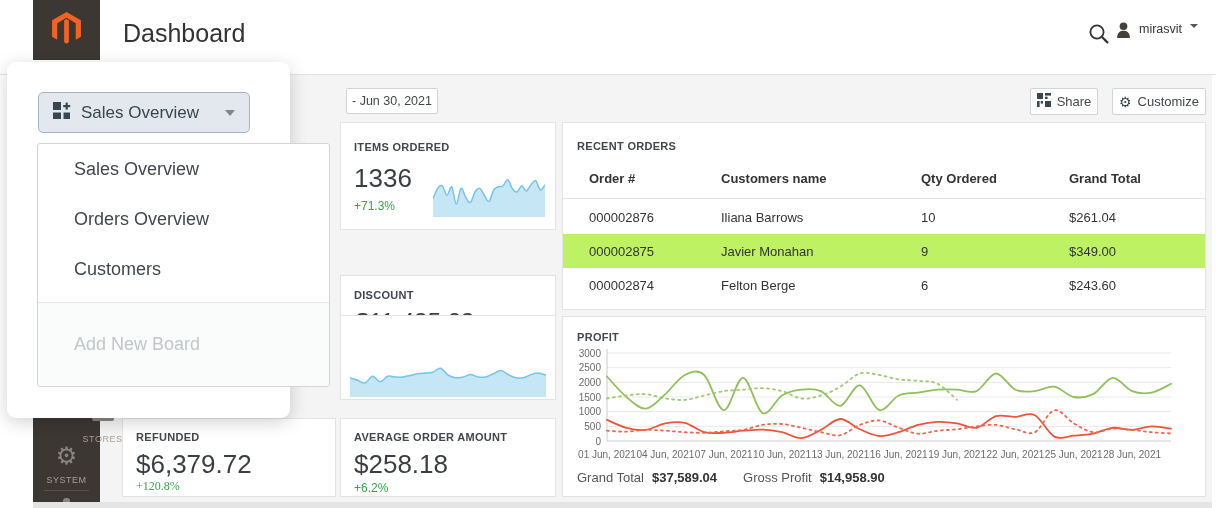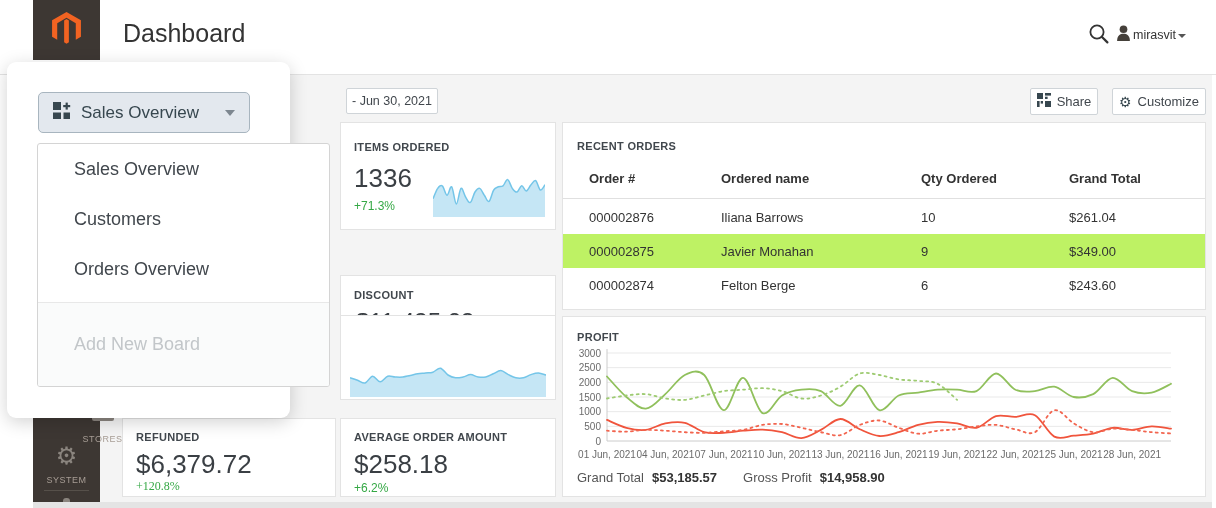--- a/index.html
+++ b/index.html
@@ -5,21 +5,21 @@
   * { margin:0; padding:0; box-sizing:border-box; }
   html,body { background:#fff; }
   body { font-family:"Liberation Sans", sans-serif; color:#41474d; }
   #app { position:relative; width:1216px; height:508px; background:#fff; overflow:hidden; }
 
   
   .topbar { position:absolute; left:0; top:0; width:1216px; height:75px; background:#fff; border-bottom:1px solid #e3e3e3; z-index:10; }
   .logo-tile { position:absolute; left:33px; top:0; width:67px; height:60px; background:#3d3733; display:flex; align-items:center; justify-content:center; }
   .page-title { position:absolute; left:123px; top:19px; font-size:25px; color:#333; font-weight:400; }
   .search-wrap { position:absolute; left:1088px; top:23px; width:22px; height:22px; cursor:pointer; }
-  .user-menu { position:absolute; left:1116px; top:22px; height:26px; display:flex; align-items:center; gap:2px; cursor:pointer; }
+  .user-menu { position:absolute; left:1116px; top:22px; height:26px; display:flex; align-items:flex-start; gap:8px; cursor:pointer; }
   .username { font-size:12.5px; color:#333; }
   .caret-sm { width:0; height:0; border-left:4px solid transparent; border-right:4px solid transparent; border-top:4px solid #555; margin-top:2px; }
 
   
   .sidebar { position:absolute; left:33px; top:60px; width:67px; height:442px; background:#3d3733; z-index:5; }
   .side-item { position:absolute; left:0; width:67px; text-align:center; color:#a79d95; }
   .side-label { font-size:9px; letter-spacing:.5px; color:#a79d95; }
   .glyph { font-family:"DejaVu Sans", sans-serif; }
   .stores-part { display:inline-block; width:22px; height:9px; background:#8a847e; border-radius:2px; margin-bottom:3px; }
   .side-divider { position:absolute; left:11px; top:430px; width:45px; height:1px; background:#56504a; }
@@ -160,21 +160,21 @@
     <div class="card-label" style="position:absolute; left:13px; top:12px;">AVERAGE ORDER AMOUNT</div>
     <div class="metric-value" style="position:absolute; left:13px; top:30px;">$258.18</div>
     <div class="metric-delta" style="position:absolute; left:13px; top:62px;">+6.2%</div>
   </div>
 
   <div class="card" style="left:562px; top:122px; width:644px; height:188px;">
     <div class="card-label ro-title">RECENT ORDERS</div>
     <div class="t-head">
       <span></span>
       <span>Order #</span>
-      <span>Ordered name</span>
+      <span>Customers name</span>
       <span>Qty Ordered</span>
       <span>Grand Total</span>
     </div>
     <div id="orders-rows">
         <div class="t-row" style="top: 77px;">
           <span></span>
           <span>000002876</span>
           <span>Iliana Barrows</span>
           <span>10</span>
           <span>$261.04</span>
@@ -224,21 +224,21 @@
         <text x="444.41379310344826" y="113" text-anchor="middle" font-size="10" fill="#6b6b6b">22 Jun, 2021</text>
         <text x="502.7586206896552" y="113" text-anchor="middle" font-size="10" fill="#6b6b6b">25 Jun, 2021</text>
         <text x="561.1034482758621" y="113" text-anchor="middle" font-size="10" fill="#6b6b6b">28 Jun, 2021</text>
         <path d="M36.0,31.5C39.2,34.9 49.0,46.6 55.4,52.0C61.9,57.4 68.4,64.2 74.9,63.7C81.4,63.2 87.9,54.7 94.3,49.1C100.8,43.4 107.3,33.2 113.8,30.0C120.3,26.8 126.8,24.1 133.2,30.0C139.7,35.9 146.2,64.7 152.7,65.2C159.2,65.7 165.7,32.4 172.1,32.9C178.6,33.4 185.1,65.2 191.6,68.1C198.1,71.1 204.6,54.4 211.0,50.5C217.5,46.6 224.0,45.4 230.5,44.7C237.0,43.9 243.4,43.4 249.9,46.1C256.4,48.8 262.9,61.8 269.4,60.8C275.9,59.8 282.3,39.5 288.8,40.3C295.3,41.0 301.8,63.5 308.3,65.2C314.8,66.9 321.2,53.5 327.7,50.5C334.2,47.6 340.7,48.6 347.2,47.6C353.7,46.6 360.1,45.2 366.6,44.7C373.1,44.2 379.6,44.4 386.1,44.7C392.6,44.9 399.0,48.8 405.5,46.1C412.0,43.4 418.5,28.8 425.0,28.5C431.4,28.3 437.9,41.7 444.4,44.7C450.9,47.6 457.4,46.6 463.9,46.1C470.3,45.6 476.8,40.8 483.3,41.7C489.8,42.7 496.3,50.8 502.8,52.0C509.2,53.2 515.7,52.2 522.2,49.1C528.7,45.9 535.2,33.4 541.7,32.9C548.1,32.4 554.6,43.7 561.1,46.1C567.6,48.6 574.1,48.8 580.6,47.6C587.0,46.4 596.8,40.3 600.0,38.8" fill="none" stroke="#90c05c" stroke-width="1.8" stroke-linecap="round"></path>
         <path d="M36.0,53.5C39.2,53.0 49.0,51.3 55.4,50.5C61.9,49.8 68.4,48.6 74.9,49.1C81.4,49.6 87.9,52.5 94.3,53.5C100.8,54.4 107.3,55.4 113.8,54.9C120.3,54.4 126.8,52.0 133.2,50.5C139.7,49.1 146.2,47.1 152.7,46.1C159.2,45.2 165.7,45.2 172.1,44.7C178.6,44.2 185.1,43.0 191.6,43.2C198.1,43.4 204.6,44.4 211.0,46.1C217.5,47.8 224.0,52.7 230.5,53.5C237.0,54.2 243.4,52.5 249.9,50.5C256.4,48.6 262.9,45.4 269.4,41.7C275.9,38.1 282.3,30.5 288.8,28.5C295.3,26.6 301.8,29.0 308.3,30.0C314.8,31.0 321.2,33.4 327.7,34.4C334.2,35.4 340.7,35.1 347.2,35.9C353.7,36.6 360.1,35.6 366.6,38.8C373.1,42.0 382.8,52.2 386.1,54.9" fill="none" stroke="#9ecb72" stroke-width="1.8" stroke-linecap="round" stroke-dasharray="2,4"></path>
         <path d="M36.0,74.9C39.2,76.2 49.0,81.1 55.4,82.8C61.9,84.5 68.4,85.6 74.9,84.9C81.4,84.1 87.9,79.6 94.3,78.4C100.8,77.2 107.3,76.3 113.8,77.8C120.3,79.3 126.8,85.5 133.2,87.2C139.7,88.9 146.2,88.0 152.7,87.8C159.2,87.5 165.7,86.3 172.1,85.7C178.6,85.2 185.1,84.3 191.6,84.6C198.1,84.8 204.6,85.8 211.0,87.2C217.5,88.6 224.0,93.5 230.5,93.1C237.0,92.7 243.4,88.0 249.9,84.9C256.4,81.7 262.9,74.1 269.4,74.0C275.9,73.9 282.3,81.4 288.8,84.3C295.3,87.1 301.8,90.5 308.3,91.0C314.8,91.5 321.2,89.1 327.7,87.2C334.2,85.3 340.7,81.6 347.2,79.9C353.7,78.2 360.1,77.2 366.6,76.9C373.1,76.7 379.6,77.4 386.1,78.4C392.6,79.4 399.0,84.0 405.5,82.8C412.0,81.6 418.5,72.9 425.0,71.1C431.4,69.3 437.9,72.1 444.4,71.9C450.9,71.8 457.4,66.9 463.9,70.2C470.3,73.5 476.8,88.2 483.3,91.6C489.8,95.0 496.3,91.2 502.8,90.7C509.2,90.2 515.7,90.0 522.2,88.7C528.7,87.3 535.2,83.4 541.7,82.8C548.1,82.2 554.6,85.1 561.1,84.9C567.6,84.6 574.1,81.5 580.6,81.3C587.0,81.1 596.8,83.3 600.0,83.7" fill="none" stroke="#f0543c" stroke-width="1.8" stroke-linecap="round"></path>
         <path d="M36.0,85.7C39.2,85.9 49.0,86.8 55.4,86.6C61.9,86.5 68.4,85.0 74.9,84.9C81.4,84.7 87.9,85.3 94.3,85.7C100.8,86.1 107.3,86.9 113.8,87.2C120.3,87.5 126.8,87.9 133.2,87.8C139.7,87.6 146.2,86.8 152.7,86.3C159.2,85.8 165.7,85.9 172.1,84.9C178.6,83.8 185.1,80.8 191.6,79.9C198.1,78.9 204.6,78.5 211.0,79.0C217.5,79.5 224.0,81.4 230.5,82.8C237.0,84.2 243.4,86.0 249.9,87.2C256.4,88.4 262.9,91.4 269.4,90.1C275.9,88.9 282.3,82.3 288.8,79.9C295.3,77.4 301.8,75.0 308.3,75.5C314.8,76.0 321.2,80.6 327.7,82.8C334.2,85.0 340.7,88.2 347.2,88.7C353.7,89.2 360.1,86.5 366.6,85.7C373.1,85.0 379.6,85.0 386.1,84.3C392.6,83.5 399.0,82.1 405.5,81.3C412.0,80.6 418.5,79.4 425.0,79.9C431.4,80.4 437.9,83.0 444.4,84.3C450.9,85.5 457.4,90.4 463.9,87.2C470.3,84.0 476.8,66.7 483.3,65.2C489.8,63.7 496.3,74.7 502.8,78.4C509.2,82.1 515.7,86.3 522.2,87.2C528.7,88.1 535.2,84.1 541.7,83.7C548.1,83.3 554.6,84.3 561.1,84.9C567.6,85.4 574.1,86.6 580.6,87.2C587.0,87.8 596.8,88.2 600.0,88.4" fill="none" stroke="#f2654f" stroke-width="1.8" stroke-linecap="round" stroke-dasharray="2,4"></path>
       </svg>
     <div class="profit-footer">
       <span>Grand Total</span>
-      <b>$53,185.57</b>
+      <b>$37,589.04</b>
       <span>Gross Profit</span>
       <b>$14,958.90</b>
     </div>
   </div>
 
   <div class="board-panel">
     <div class="board-selector">
       <span>
         <svg width="18" height="18" viewBox="0 0 18 18">
           <rect x="0" y="0" width="8" height="8" fill="#37474f"></rect>
@@ -247,22 +247,22 @@
           <line x1="13.7" y1="0.6" x2="13.7" y2="7.6" stroke="#37474f" stroke-width="2.2"></line>
           <line x1="10.2" y1="4.1" x2="17.2" y2="4.1" stroke="#37474f" stroke-width="2.2"></line>
         </svg>
       </span>
       <span class="board-selector-label">Sales Overview</span>
       <span class="caret-md"></span>
     </div>
     <div class="board-list">
       <div id="board-items">
           <div class="board-item">Sales Overview</div>
+          <div class="board-item">Orders Overview</div>
           <div class="board-item">Customers</div>
-          <div class="board-item">Orders Overview</div>
         </div>
       <div class="board-sep"></div>
       <div class="board-add">Add New Board</div>
     </div>
   </div>
 
   <div class="bottom-strip"></div>
 </div>
 
 </body></html>

